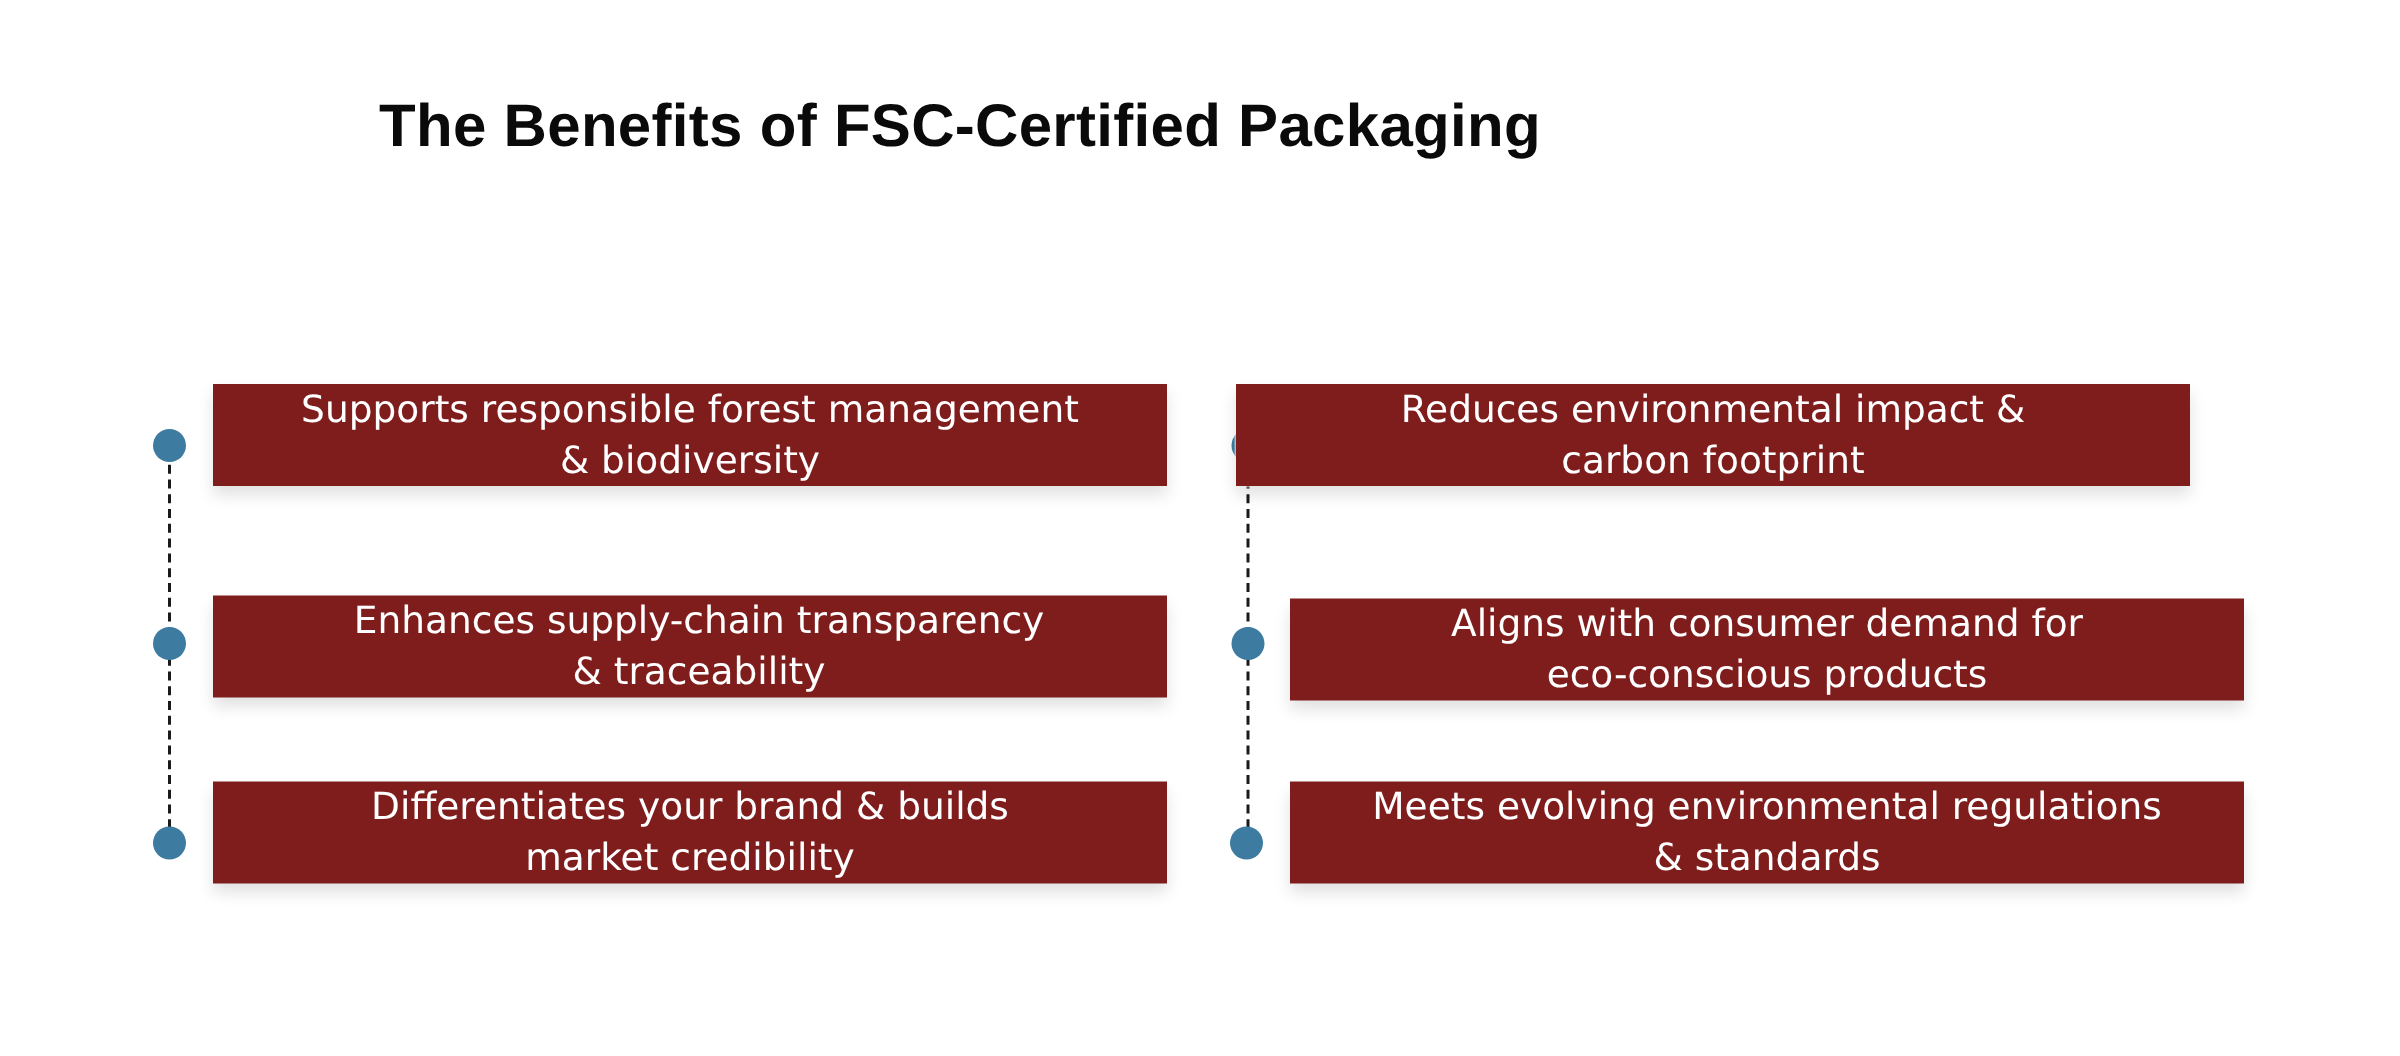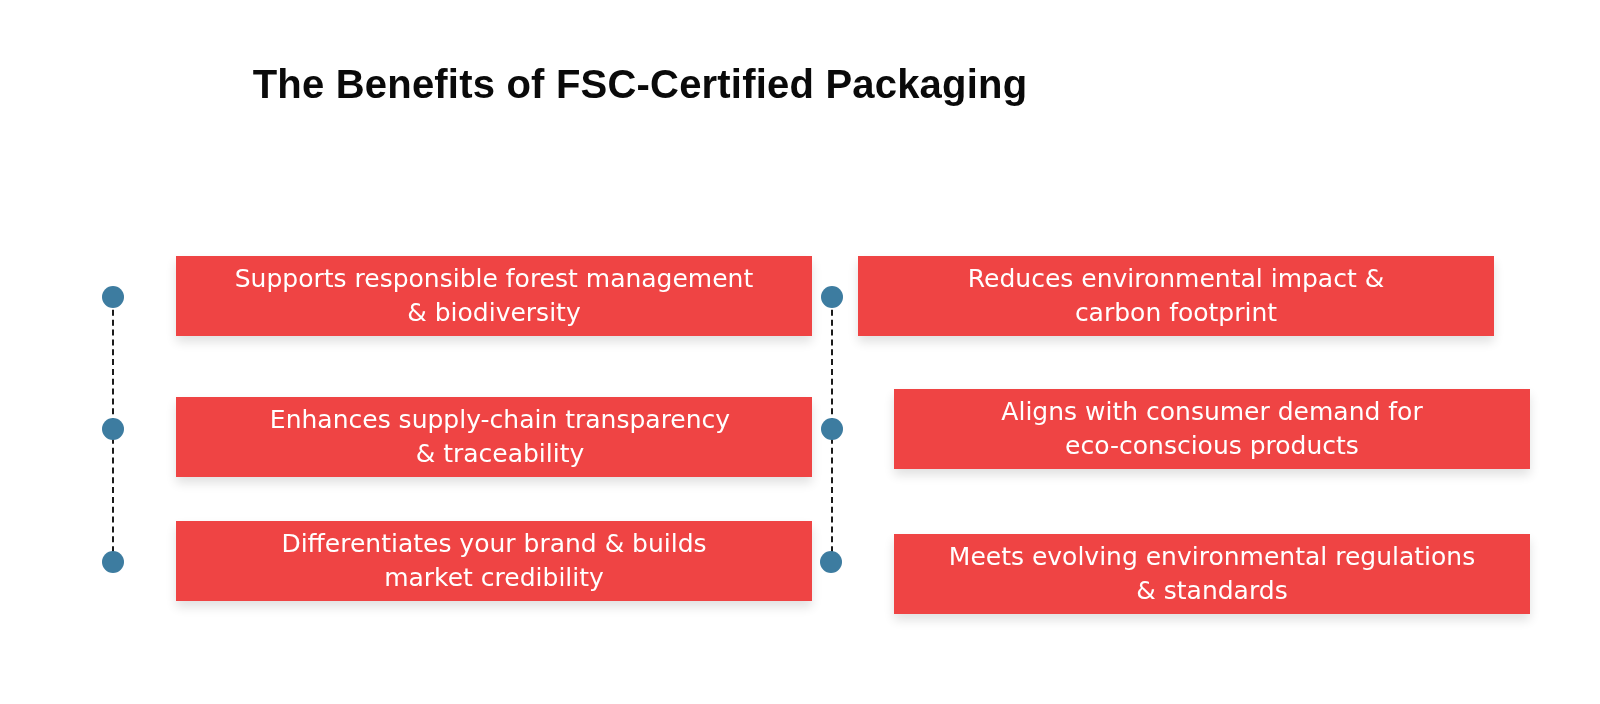--- a/index.html
+++ b/index.html
@@ -1,20 +1,20 @@
 <!DOCTYPE html>
 <html><head>
   <meta charset="utf-8">
   <style>
     html, body { margin: 0; padding: 0; background: #ffffff; }
     body { width: 1600px; height: 704px; position: relative; overflow: hidden; font-family: "Liberation Sans", "DejaVu Sans", sans-serif; }
     .title { position: absolute; left: 0; top: 62px; width: 1280px; text-align: center; font-size: 40px; font-weight: bold; color: #0a0a0a; letter-spacing: 0.2px; }
     .connector { position: absolute; width: 0; border-left: 2px dashed #1a1a1a; }
     .dot { position: absolute; width: 22px; height: 22px; border-radius: 50%; background: #3d7ca0; }
-    .card { position: absolute; width: 636px; height: 80px; background: #ef4444; box-shadow: 0 6px 10px rgba(0,0,0,0.12), 0 0 0 1px rgba(255,255,255,0.6); display: flex; align-items: center; justify-content: center; text-align: center; color: #ffffff; font-family: "DejaVu Sans", sans-serif; font-size: 25px; line-height: 34px; box-sizing: border-box; padding: 0 20px; margin-left: 34px; }
+    .card { position: absolute; width: 636px; height: 68px; background: #7f1d1d; box-shadow: 0 6px 10px rgba(0,0,0,0.12), 0 0 0 1px rgba(255,255,255,0.6); display: flex; align-items: center; justify-content: center; text-align: center; color: #ffffff; font-family: "DejaVu Sans", sans-serif; font-size: 25px; line-height: 34px; box-sizing: border-box; padding: 0 20px; }
     .card span { display: block; white-space: pre-line; }
   </style>
 </head>
 <body>
 
 <div class="title">The Benefits of FSC-Certified Packaging</div>
 
 <div>
   <div class="connector" style="left:112px; top:300px; height:262px;"></div>
   <div class="dot" style="left:102px; top:286px;"></div>
@@ -38,21 +38,21 @@
 <div>
   <div class="connector" style="left:831px; top:300px; height:262px;"></div>
   <div class="dot" style="left:821px; top:286px;"></div>
   <div class="dot" style="left:821px; top:418px;"></div>
   <div class="dot" style="left:820px; top:551px;"></div>
 
   <div class="card" style="left:824px; top:256px;">
     <span>Reduces environmental impact &amp;
 carbon footprint</span>
   </div>
-  <div class="card" style="left:860px; top:389px;">
+  <div class="card" style="left:860px; top:399px;">
     <span>Aligns with consumer demand for
 eco-conscious products</span>
   </div>
-  <div class="card" style="left:860px; top:534px;">
+  <div class="card" style="left:860px; top:521px;">
     <span>Meets evolving environmental regulations
 &amp; standards</span>
   </div>
 </div>
 
 </body></html>

